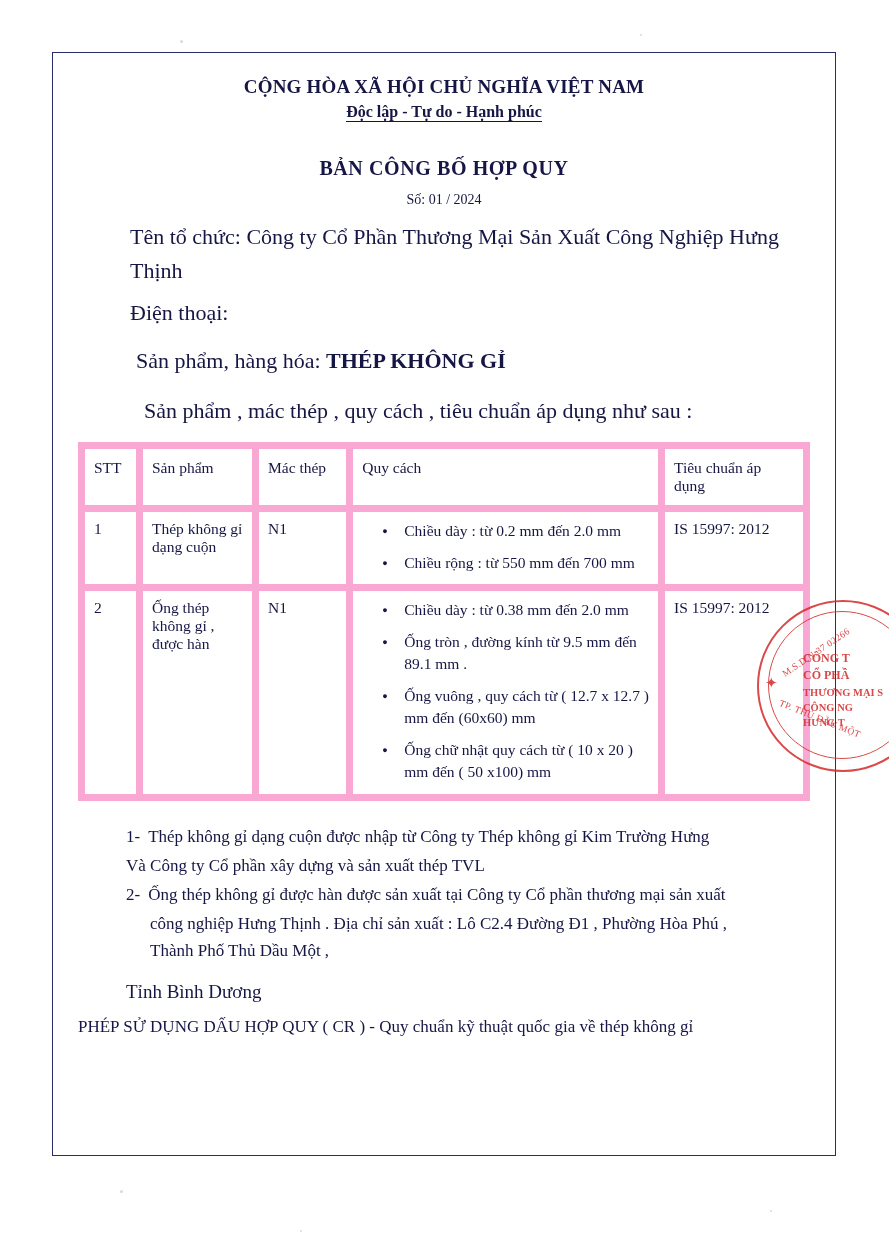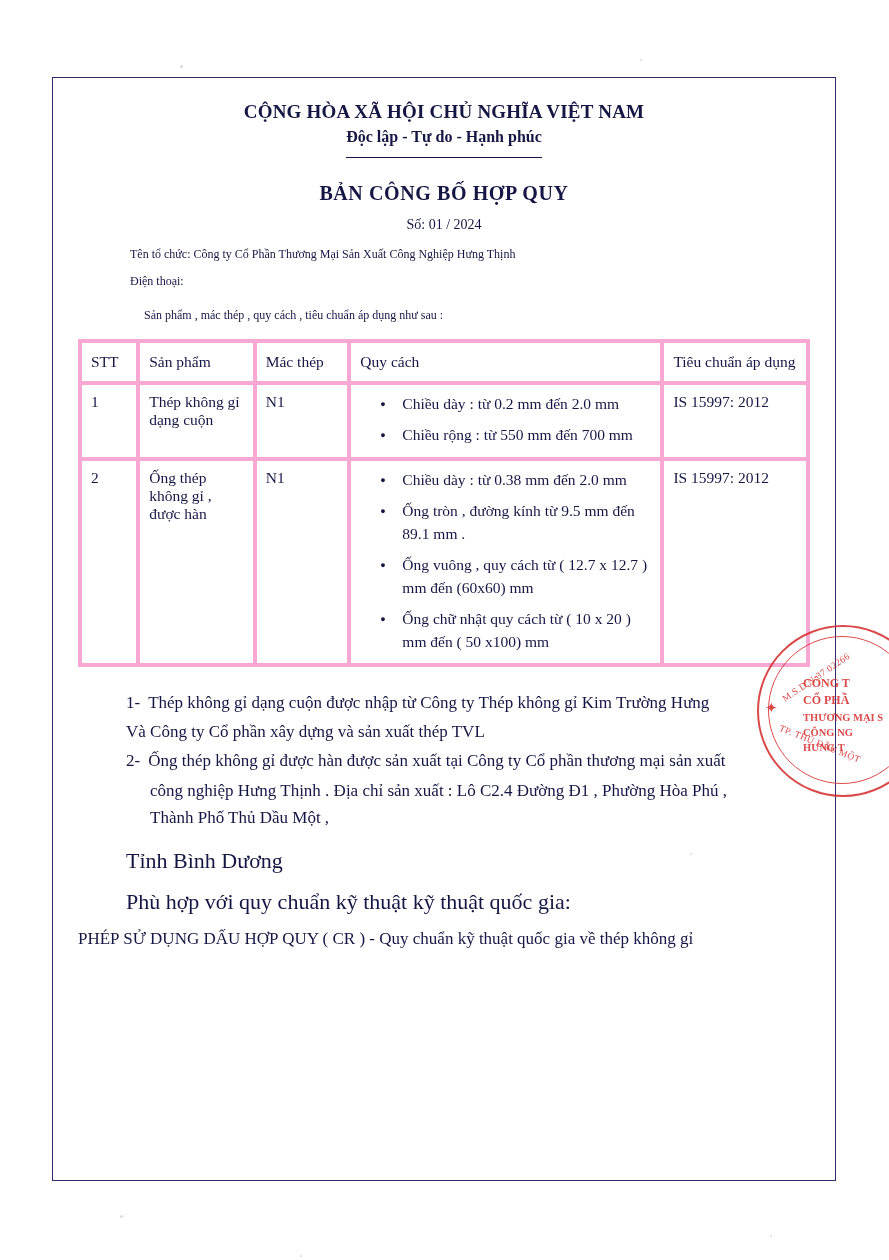--- a/index.html
+++ b/index.html
@@ -14,21 +14,20 @@
     color: #1a1a2e;
     position: relative;
     overflow: hidden;
   }
 
   .page {
     position: absolute;
     left: 0; top: 0;
     width: 889px;
     height: 889px;
-    margin-top: 25px;
   }
 
   .doc-border {
     position: absolute;
     left: 52px;
     top: 52px;
     width: 784px;
     height: 1104px;
     border: 1px solid #2b2b6b;
     box-sizing: border-box;
@@ -54,57 +53,57 @@
     color: #161645;
   }
   .national-sub {
     font-weight: bold;
     font-size: 16px;
     margin-top: 5px;
     color: #161645;
   }
   .national-sub span.u {
     border-bottom: 1.5px solid #161645;
-    padding-bottom: 12px;
+    padding-bottom: 1px;
   }
 
   .doc-title {
     font-weight: bold;
     font-size: 20px;
     letter-spacing: 0.6px;
     margin-top: 36px;
     color: #161645;
   }
   .doc-number {
     font-size: 14px;
     margin-top: 12px;
     color: #161645;
   }
 
   .para {
-    font-size: 12px;
+    font-size: 22px;
     line-height: 1.55;
     margin-top: 12px;
     color: #161645;
   }
   .para.indent1 { padding-left: 52px; }
   .para.indent2 { padding-left: 58px; }
   .para.indent3 { padding-left: 66px; }
 
   .bold { font-weight: bold; }
 
   table.spec {
     width: 100%;
     border-collapse: collapse;
     margin-top: 14px;
     font-size: 15.5px;
     color: #161645;
   }
   table.spec th, table.spec td {
-    border: 4px solid #f9a8d4;
+    border: 7px solid #f9a8d4;
     padding: 8px 9px;
     vertical-align: top;
     text-align: left;
     font-weight: normal;
   }
   table.spec th {
     font-weight: normal;
     padding: 10px 9px;
   }
   .col-stt { width: 8%; text-align: center; }
@@ -156,21 +155,21 @@
   .note-body { flex: 1 1 auto; }
   .note-cont {
     padding-left: 48px;
   }
   .note-sub {
     padding-left: 72px;
   }
 
   .tail {
     margin-top: 8px;
-    font-size: 22px;
+    font-size: 19px;
     line-height: 1.6;
     padding-left: 48px;
     color: #161645;
   }
   .tail-just {
     margin-top: 6px;
     font-size: 17px;
     line-height: 1.6;
     padding-left: 48px;
     text-align: justify;
@@ -262,20 +261,23 @@
 
     <div class="para indent1">
       <span>Tên tổ chức: </span><span>Công ty Cổ Phần Thương Mại Sản Xuất Công Nghiệp Hưng Thịnh</span>
     </div>
 
 
     <div class="para indent1" style="margin-top:8px;">
       <span>Điện thoại:</span>
     </div>
 
+    <div class="para indent2" style="margin-top:14px;">
+      <span>Sản phẩm, hàng hóa: </span><span class="bold">THÉP KHÔNG GỈ</span>
+    </div>
 
 
     <div class="para indent3" style="margin-top:16px;">Sản phẩm , mác thép , quy cách , tiêu chuẩn áp dụng như sau :</div>
 
     <table class="spec">
       <thead>
         <tr>
           <th class="col-stt">STT</th>
           <th class="col-sp">Sản phẩm</th>
           <th class="col-mac">Mác thép</th>
@@ -322,21 +324,20 @@
 
       <div class="note-row" style="margin-top:2px;">
         <span class="note-num">2-</span>
         <span class="note-body">Ống thép không gỉ được hàn được sản xuất tại Công ty Cổ phần thương mại sản xuất</span>
       </div>
       <div class="note-sub">công nghiệp Hưng Thịnh . Địa chỉ sản xuất : Lô C2.4 Đường Đ1 , Phường Hòa Phú ,</div>
       <div class="note-sub">Thành Phố Thủ Dầu Một ,</div>
     </div>
 
     <div class="tail" style="margin-top:12px;">Tỉnh Bình Dương</div>
-    <div class="tail" style="margin-top:6px;">Phù hợp với quy chuẩn kỹ thuật kỹ thuật quốc gia:</div>
     <div class="tail-just" style="padding-left:0;">PHÉP SỬ DỤNG DẤU HỢP QUY ( CR ) -  Quy chuẩn kỹ thuật quốc gia về thép không gỉ</div>
 
   </div>
 
   <div class="stamp">
     <div class="ring"></div>
     <div class="star">✦</div>
     <div class="arc-top">M.S.D.N:37 02266</div>
     <div class="arc-bottom">TP. THỦ DẦU MỘT</div>
     <div class="ctr">

